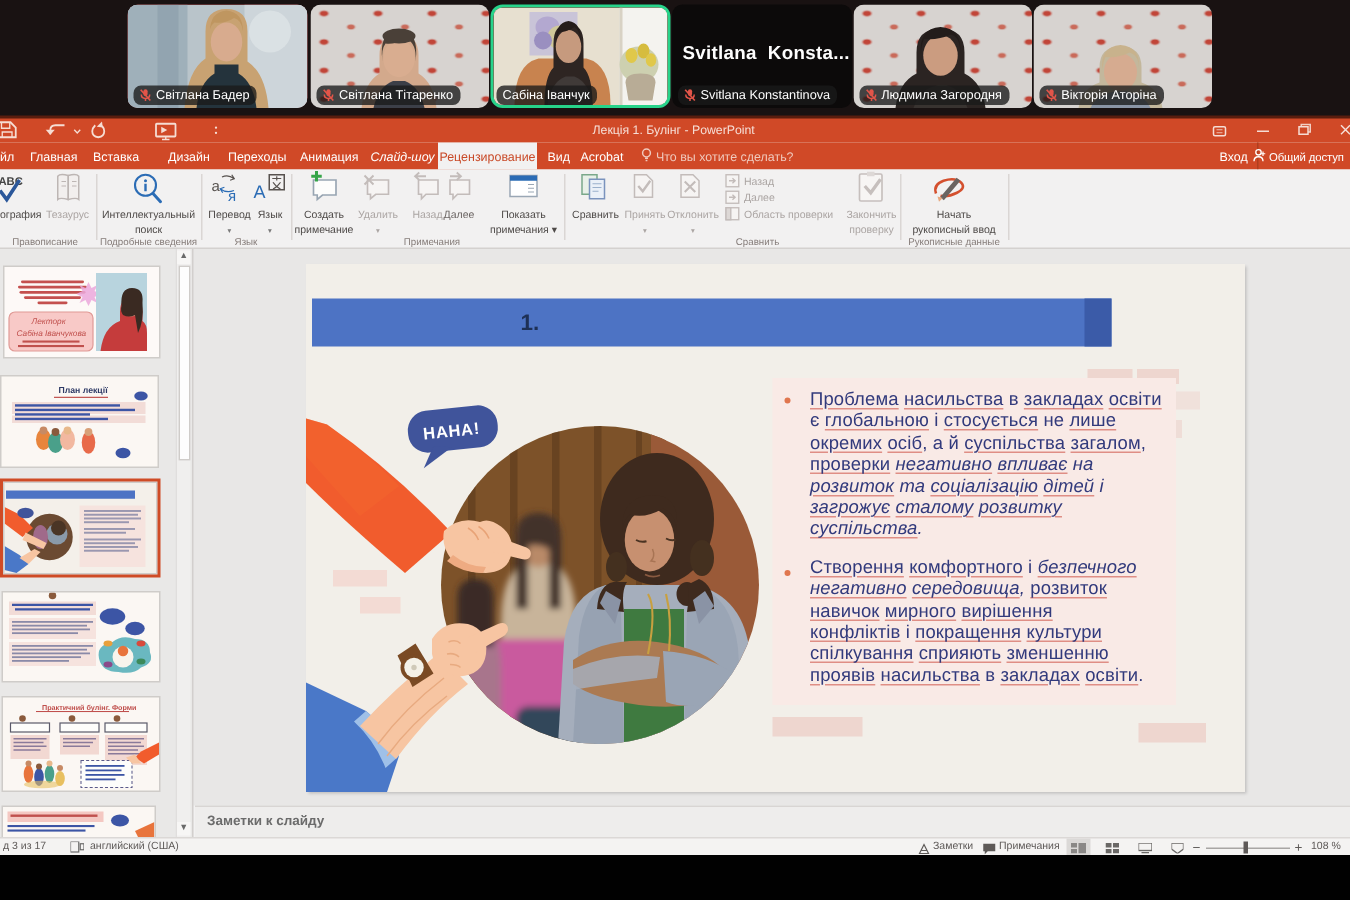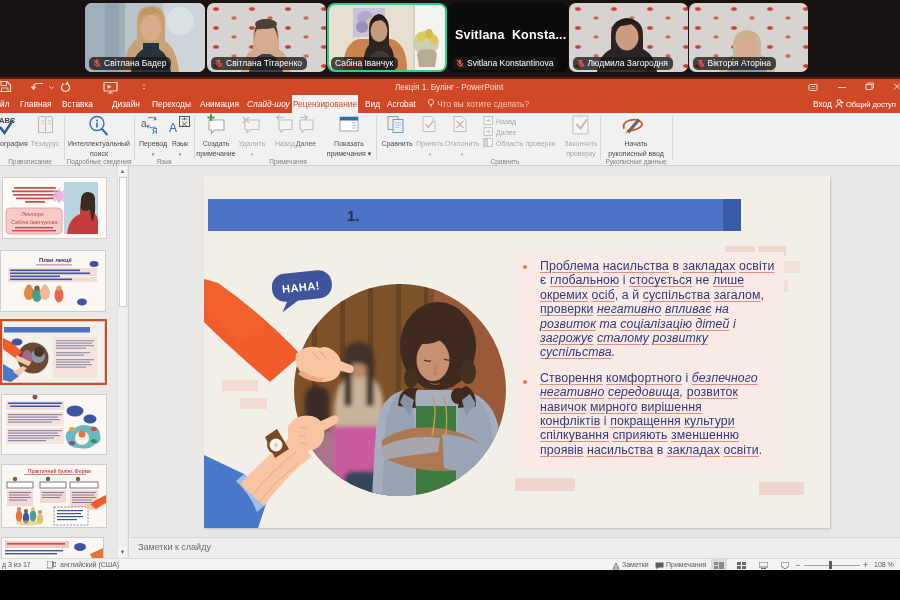--- a/index.html
+++ b/index.html
@@ -581,21 +581,21 @@
       <circle cx="72" cy="189" r="9" fill="#7a4a24"></circle>
       <circle cx="72" cy="189" r="6.5" fill="#f4f1e8"></circle>
       <circle cx="72" cy="189" r="1.8" fill="#cfc9b8"></circle>
       <path d="M84 170 Q92 157 108 160 Q122 164 120 180 Q118 194 102 195 Q86 192 84 180 Z" fill="#f7c5a2"></path>
       <path d="M108 169 L128 160 Q133 158 134.5 162 Q135.5 166 131 168.5 L113 179 Z" fill="#f7c5a2"></path>
       <path d="M95 172 q5 -2 8 1 M94 180 q5 -1 8 2 M96 187 q5 0 7 2" stroke="#e8aa80" stroke-width="1" fill="none"></path>
     </svg>
   </div>
     </div>
   <div id="notes">
-      <span style="position:absolute;left:8px;top:4px;">Заметки к слайду</span>
+      <span style="position:absolute;left:8px;top:4px;font-weight:bold;">Заметки к слайду</span>
     </div>
   <div id="sbar">
     <span class="abs" style="left:2px;top:2px;">д 3 из 17</span>
     <svg class="abs" style="left:47px;top:2px;" width="9" height="8" viewBox="0 0 9 8">
         <rect x="0" y="0" width="5.5" height="7" fill="none" stroke="#6a6a6a" stroke-width=".8"></rect>
         <rect x="6.5" y="1.5" width="2.5" height="4" fill="none" stroke="#6a6a6a" stroke-width=".8"></rect>
       </svg>
     <span class="abs" style="left:60px;top:2px;">английский (США)</span>
     <svg class="abs" style="left:612px;top:2.5px;" width="8" height="8" viewBox="0 0 8 8">
         <path d="M1 7 L4 1 L7 7 Z M2 5 h4" fill="none" stroke="#5e5a58" stroke-width=".8"></path>

